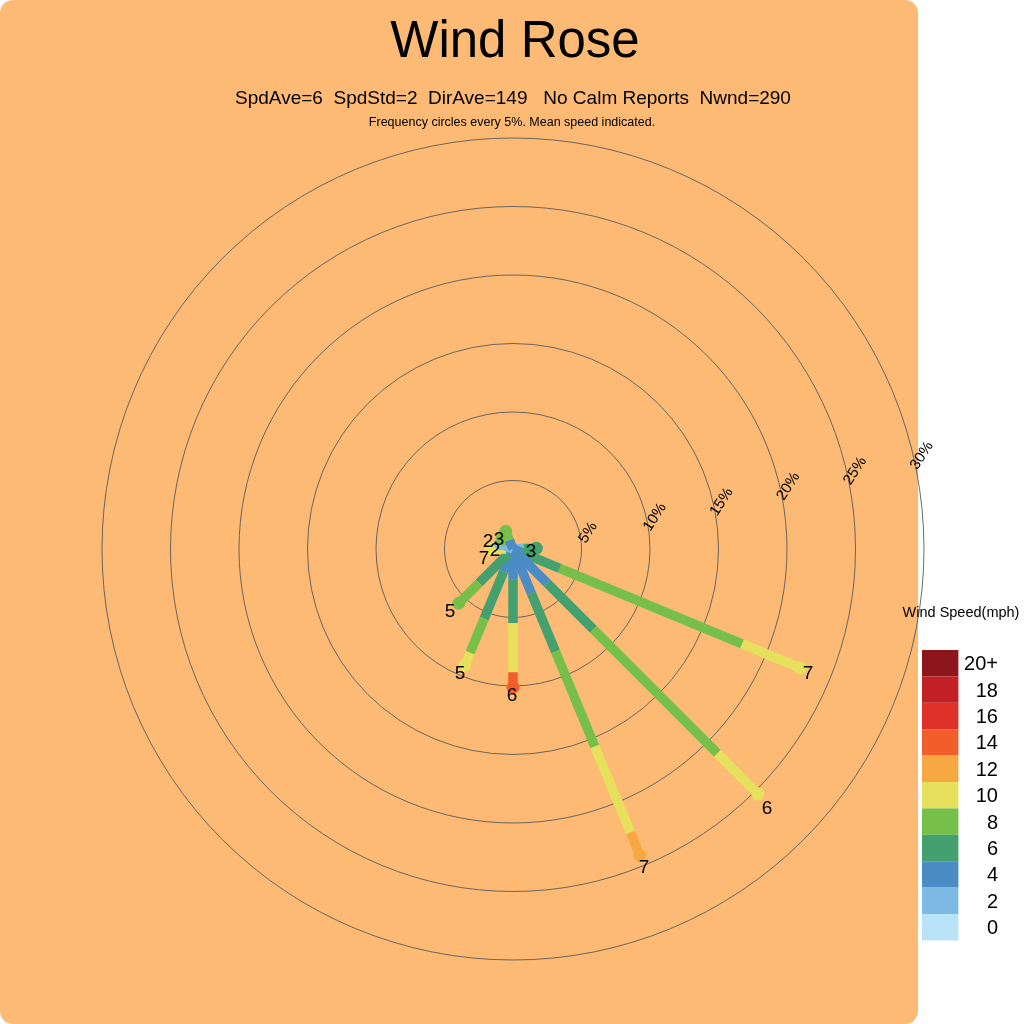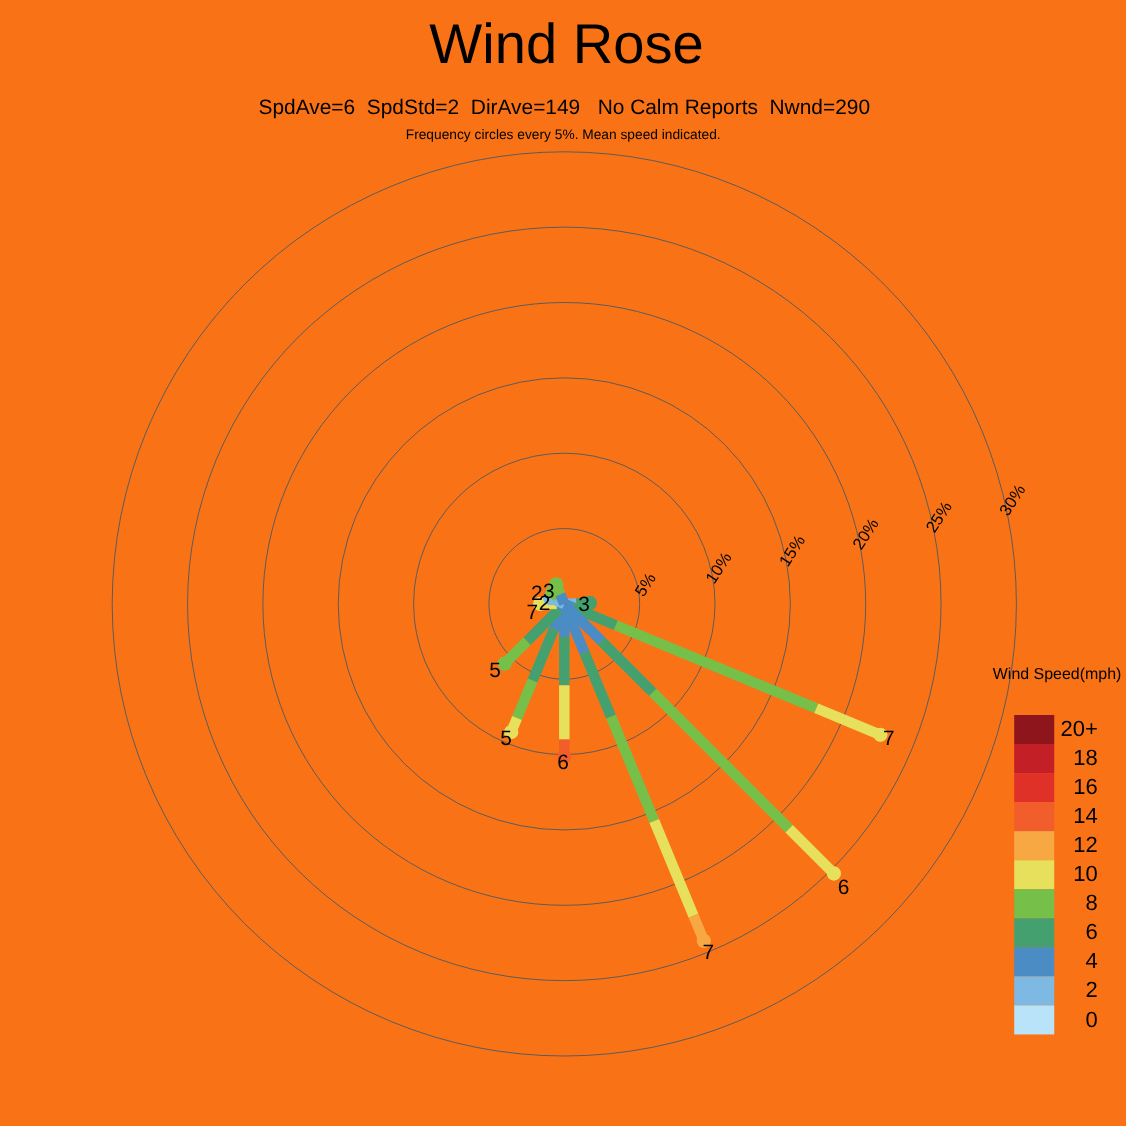--- a/index.html
+++ b/index.html
@@ -6,23 +6,24 @@
     margin: 0;
     padding: 0;
     background: #ffffff;
     width: 1024px;
     height: 1024px;
     overflow: hidden;
     font-family: "Liberation Sans", sans-serif;
   }
   #stage {
     position: relative;
-    width: 1024px;
+    width: 918px;
     height: 1024px;
-    background: #f97316;
+    background: #fdba74;
+    border-radius: 13px;
   }
   svg text {
     font-family: "Liberation Sans", sans-serif;
     fill: #000000;
     white-space: pre;
   }
   .title-text    { font-size: 51px; }
   .subtitle-text { font-size: 19px; }
   .note-text     { font-size: 12.5px; }
   .legend-title  { font-size: 14.5px; }

